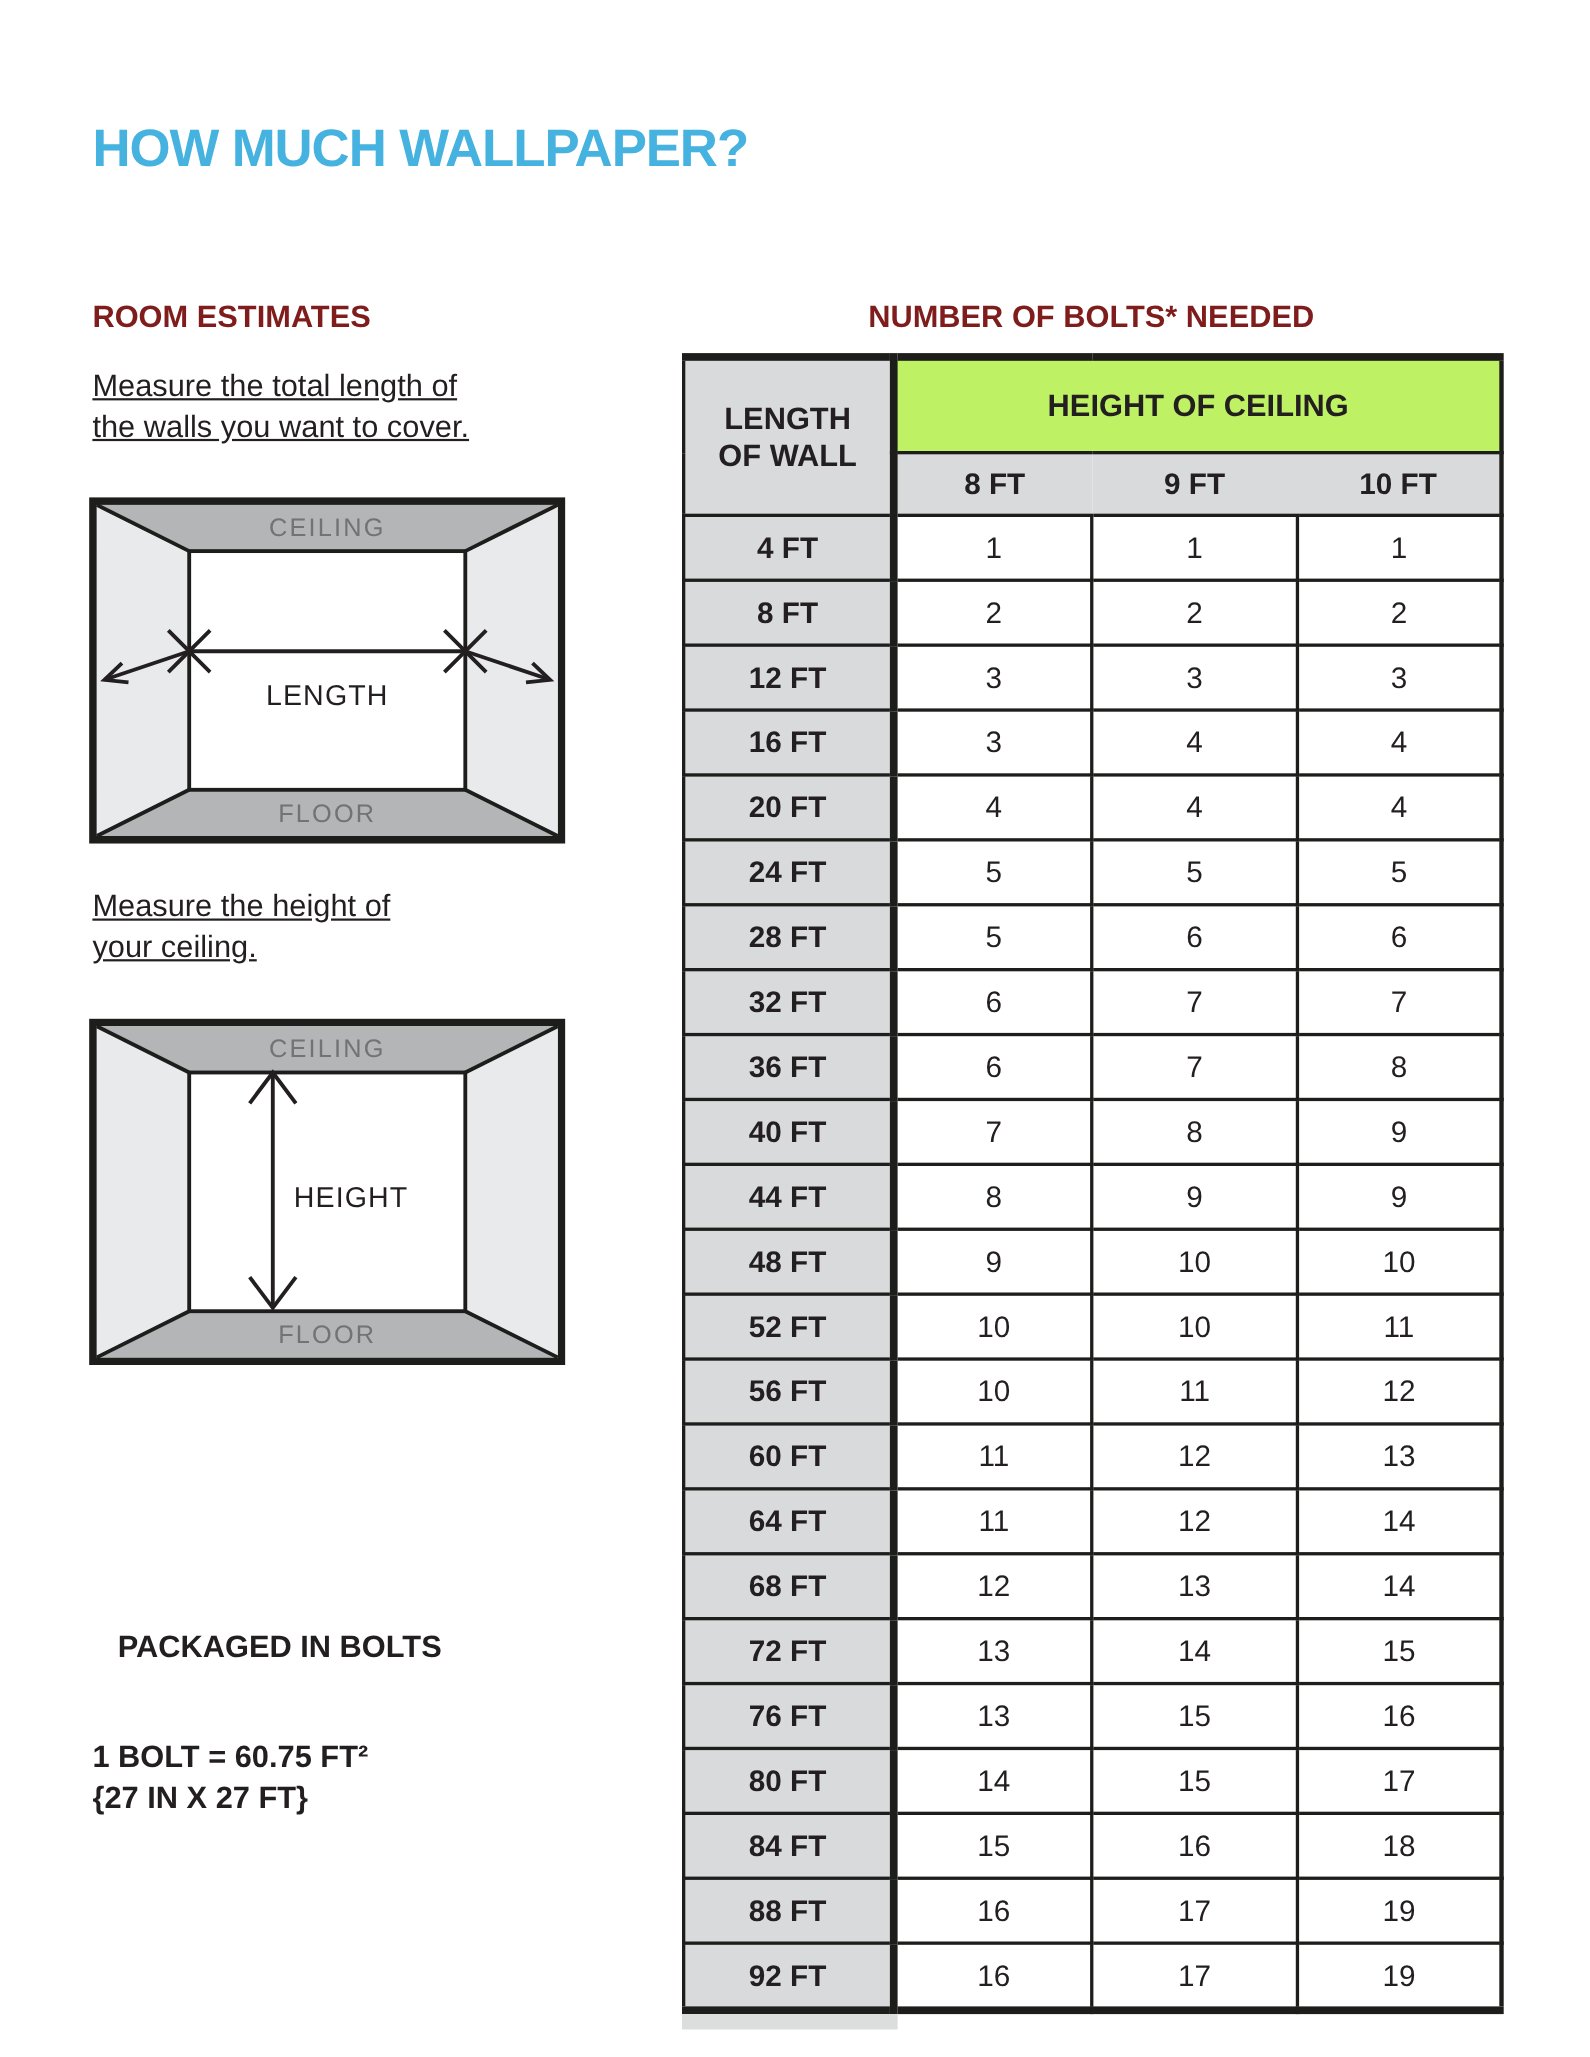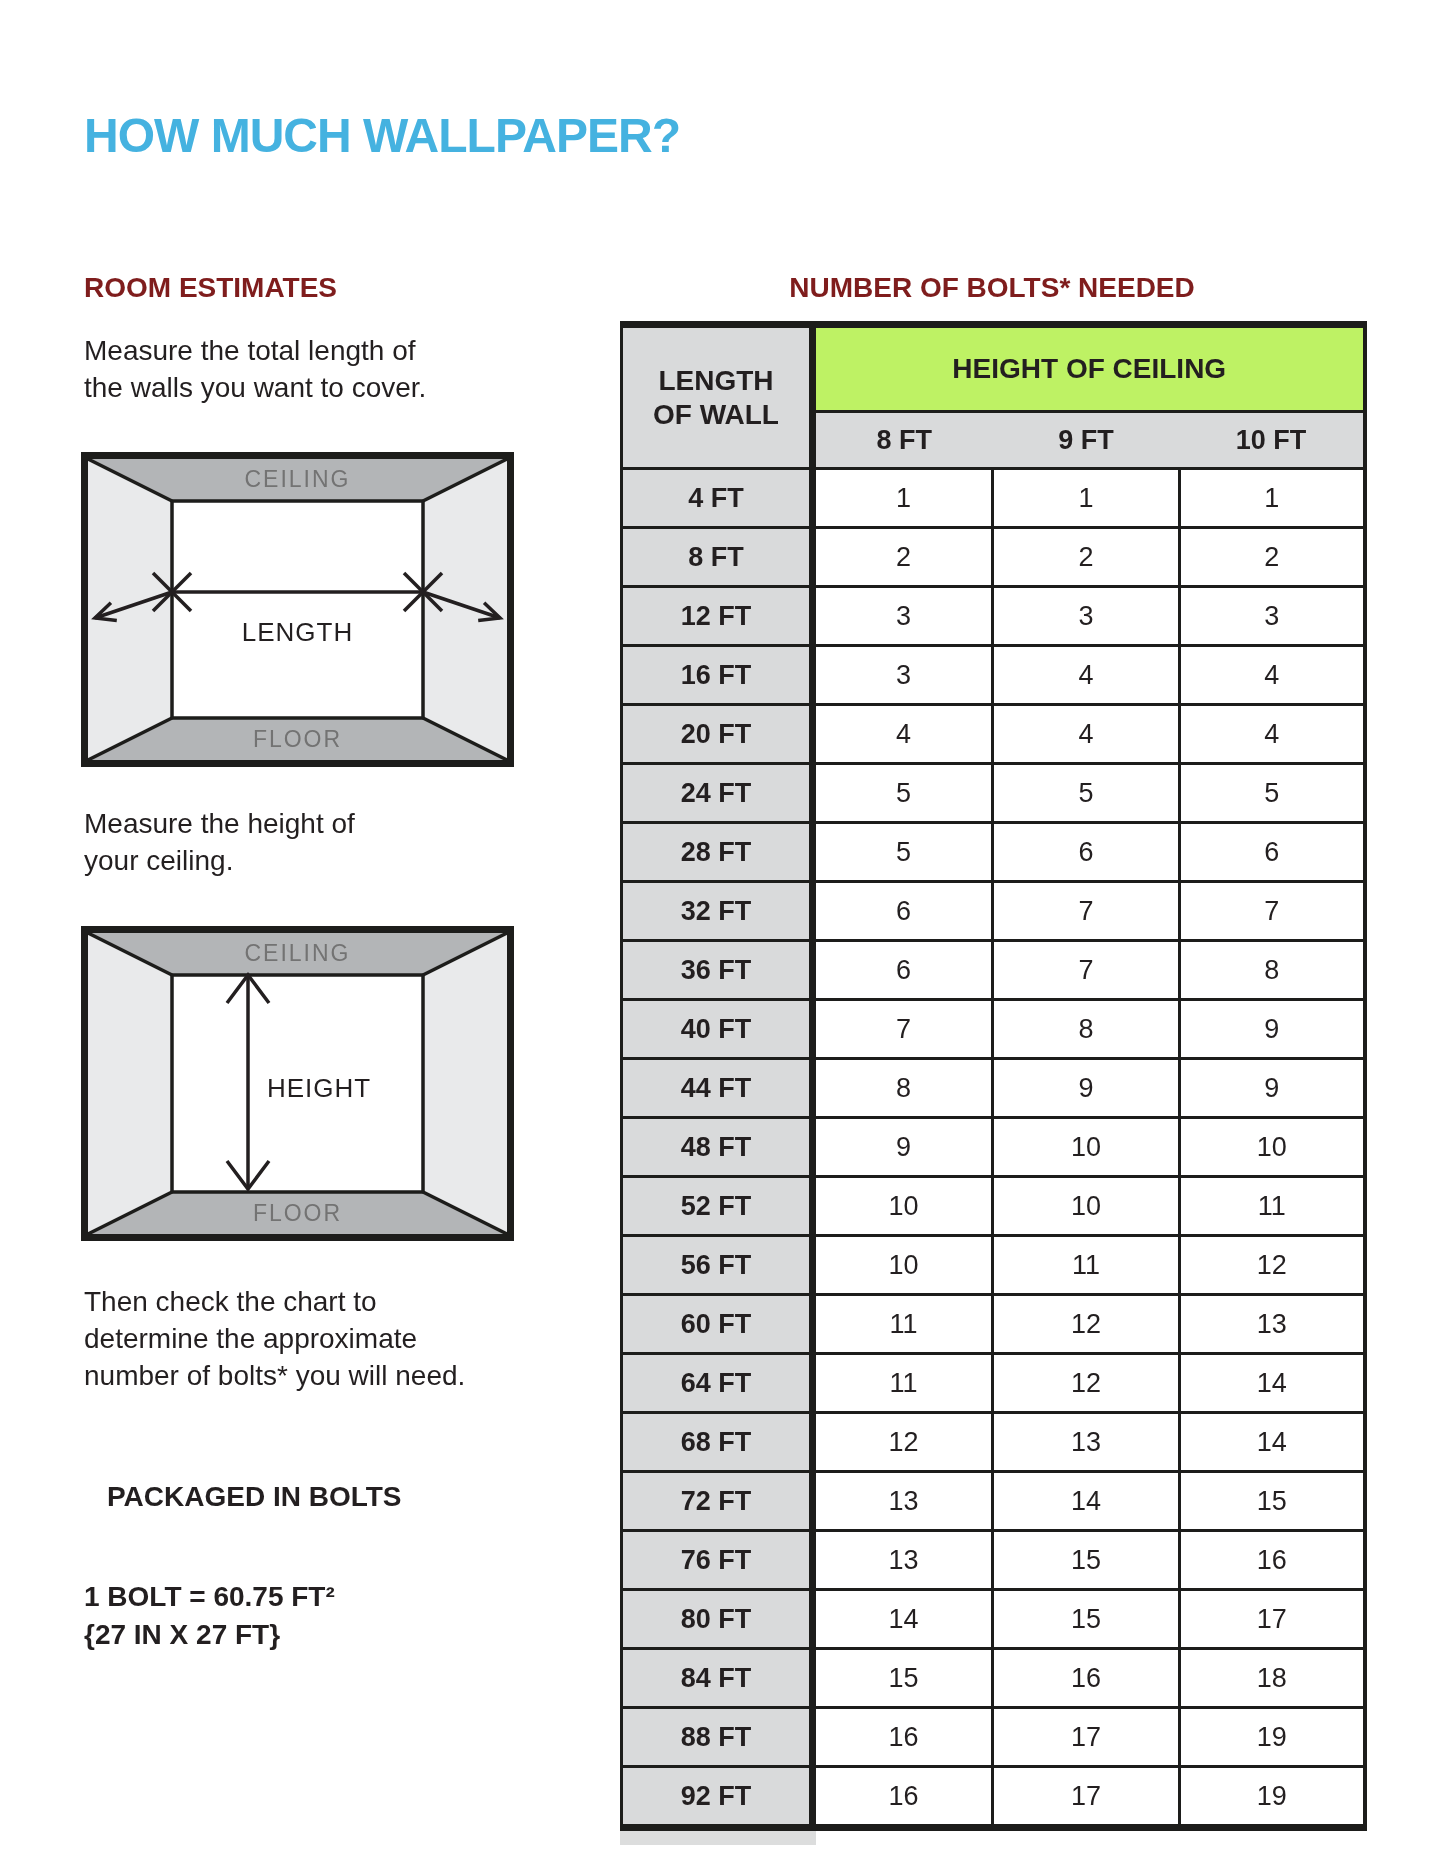--- a/index.html
+++ b/index.html
@@ -7,21 +7,21 @@
         font-family:"Liberation Sans", sans-serif;color:#231f20;}
 
   .page-title{position:absolute;left:84px;top:64px;font-size:48px;font-weight:bold;
               color:#45b2e0;letter-spacing:-1px;margin-top:44px;}
 
   .blue-heading{position:absolute;font-size:28px;font-weight:bold;color:#7f1d1d;letter-spacing:0;}
   .heading-left{left:84px;top:272px;}
   .heading-table{left:992px;top:272px;transform:translateX(-50%);white-space:nowrap;}
 
   .body-text{position:absolute;left:84px;font-size:28px;line-height:37px;color:#231f20;
-             white-space:pre-line;}
+             white-space:pre-line;text-decoration:underline;}
   .step1{top:332px;}
   .step2{top:805px;}
   .step3{top:1283px;}
 
   .footnote{position:absolute;left:84px;top:1478px;font-size:28px;line-height:37px;font-weight:bold;}
   .footnote .line2{padding-left:23px;}
   .bolt-info{position:absolute;left:84px;top:1578px;font-size:28px;line-height:38px;
              font-weight:bold;white-space:pre-line;}
 
   
@@ -116,23 +116,20 @@
         <line x1="167" y1="49" x2="167" y2="263"></line>
         <polyline points="146,77 167,49 188,77"></polyline>
         <polyline points="146,235 167,263 188,235"></polyline>
       </g>
     </svg>
     <div class="diag-label ceiling">CEILING</div>
     <div class="diag-dim dim-height">HEIGHT</div>
     <div class="diag-label floor">FLOOR</div>
   </div>
 
-  <div class="body-text step3">Then check the chart to
-determine the approximate
-number of bolts* you will need.</div>
 
   <div class="footnote">
     <div class="line2">PACKAGED IN BOLTS</div>
   </div>
 
   <div class="bolt-info">1 BOLT = 60.75 FT²
 {27 IN X 27 FT}</div>
 
   <div class="table-wrap">
     <table class="bolts">

